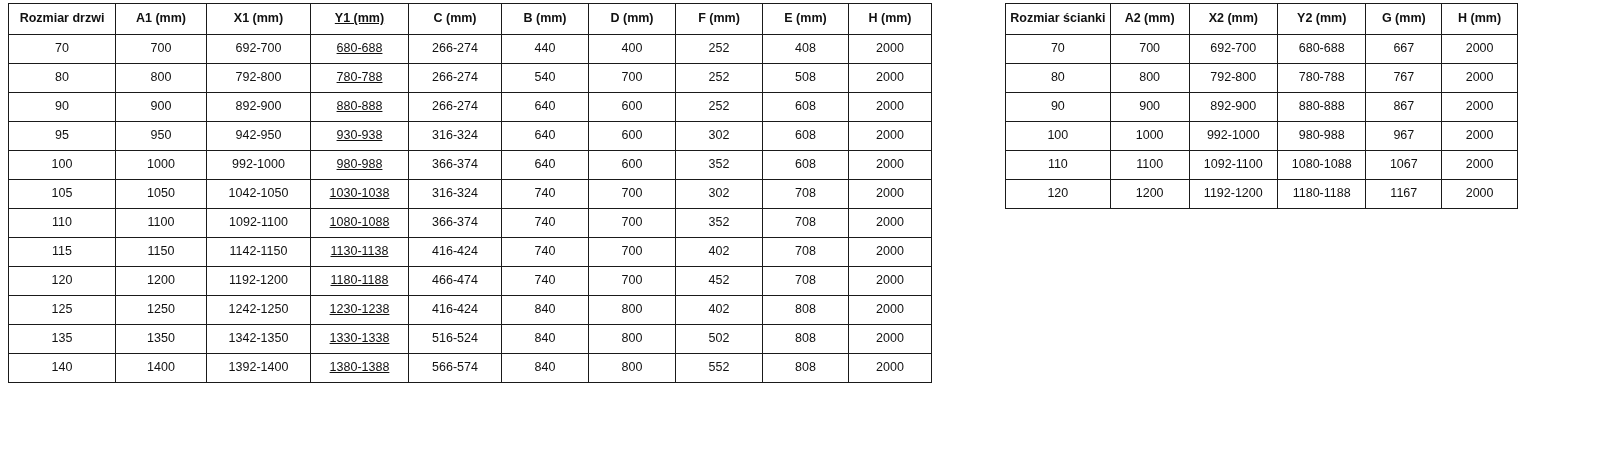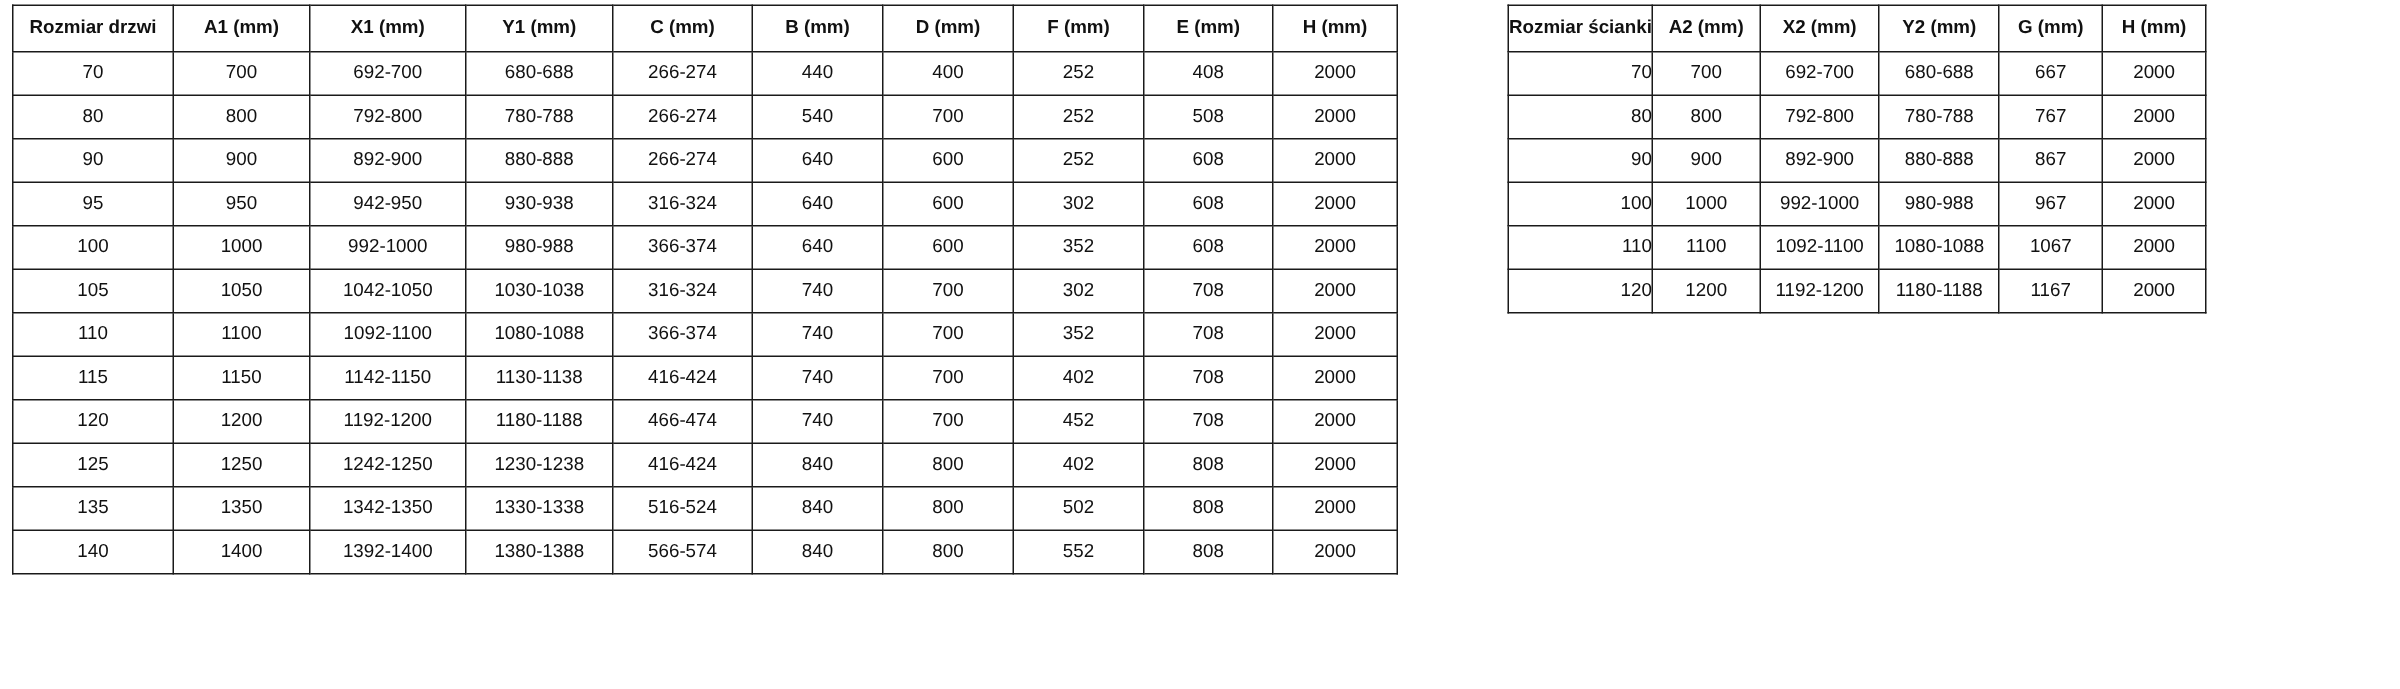--- a/index.html
+++ b/index.html
@@ -11,20 +11,21 @@
     width: 1600px;
     height: 459px;
     font-family: "Liberation Sans", sans-serif;
     color: #000000;
     overflow: hidden;
   }
   .page {
     position: relative;
     width: 1471px;
     height: 459px;
+    padding-left: 47px;
   }
   .table-wrap {
     position: absolute;
   }
   #door-table-wrap {
     left: 8px;
     top: 3px;
   }
   #wall-table-wrap {
     left: 1005px;
@@ -47,29 +48,29 @@
   }
   table th {
     font-weight: bold;
     height: 30px;
     font-size: 12.5px;
   }
   
   #door-table .c0 { width: 106px; }
   #door-table .c1 { width: 90px; }
   #door-table .c2 { width: 103px; }
-  #door-table .c3 { width: 97px; }
+  #door-table .c3 { width: 97px; text-decoration: underline; }
   #door-table .c4 { width: 92px; }
   #door-table .c5 { width: 86px; }
   #door-table .c6 { width: 86px; margin-top: 41px; }
   #door-table .c7 { width: 86px; }
   #door-table .c8 { width: 85px; }
   #door-table .c9 { width: 82px; }
   
-  #wall-table .w0 { width: 120px; text-align: right; }
+  #wall-table .w0 { width: 120px; }
   #wall-table .w1 { width: 92px; }
   #wall-table .w2 { width: 104px; }
   #wall-table .w3 { width: 104px; }
   #wall-table .w4 { width: 88px; margin-top: 28px; }
   #wall-table .w5 { width: 88px; }
 </style>
 </head>
 <body>
 
 <div class="page">

